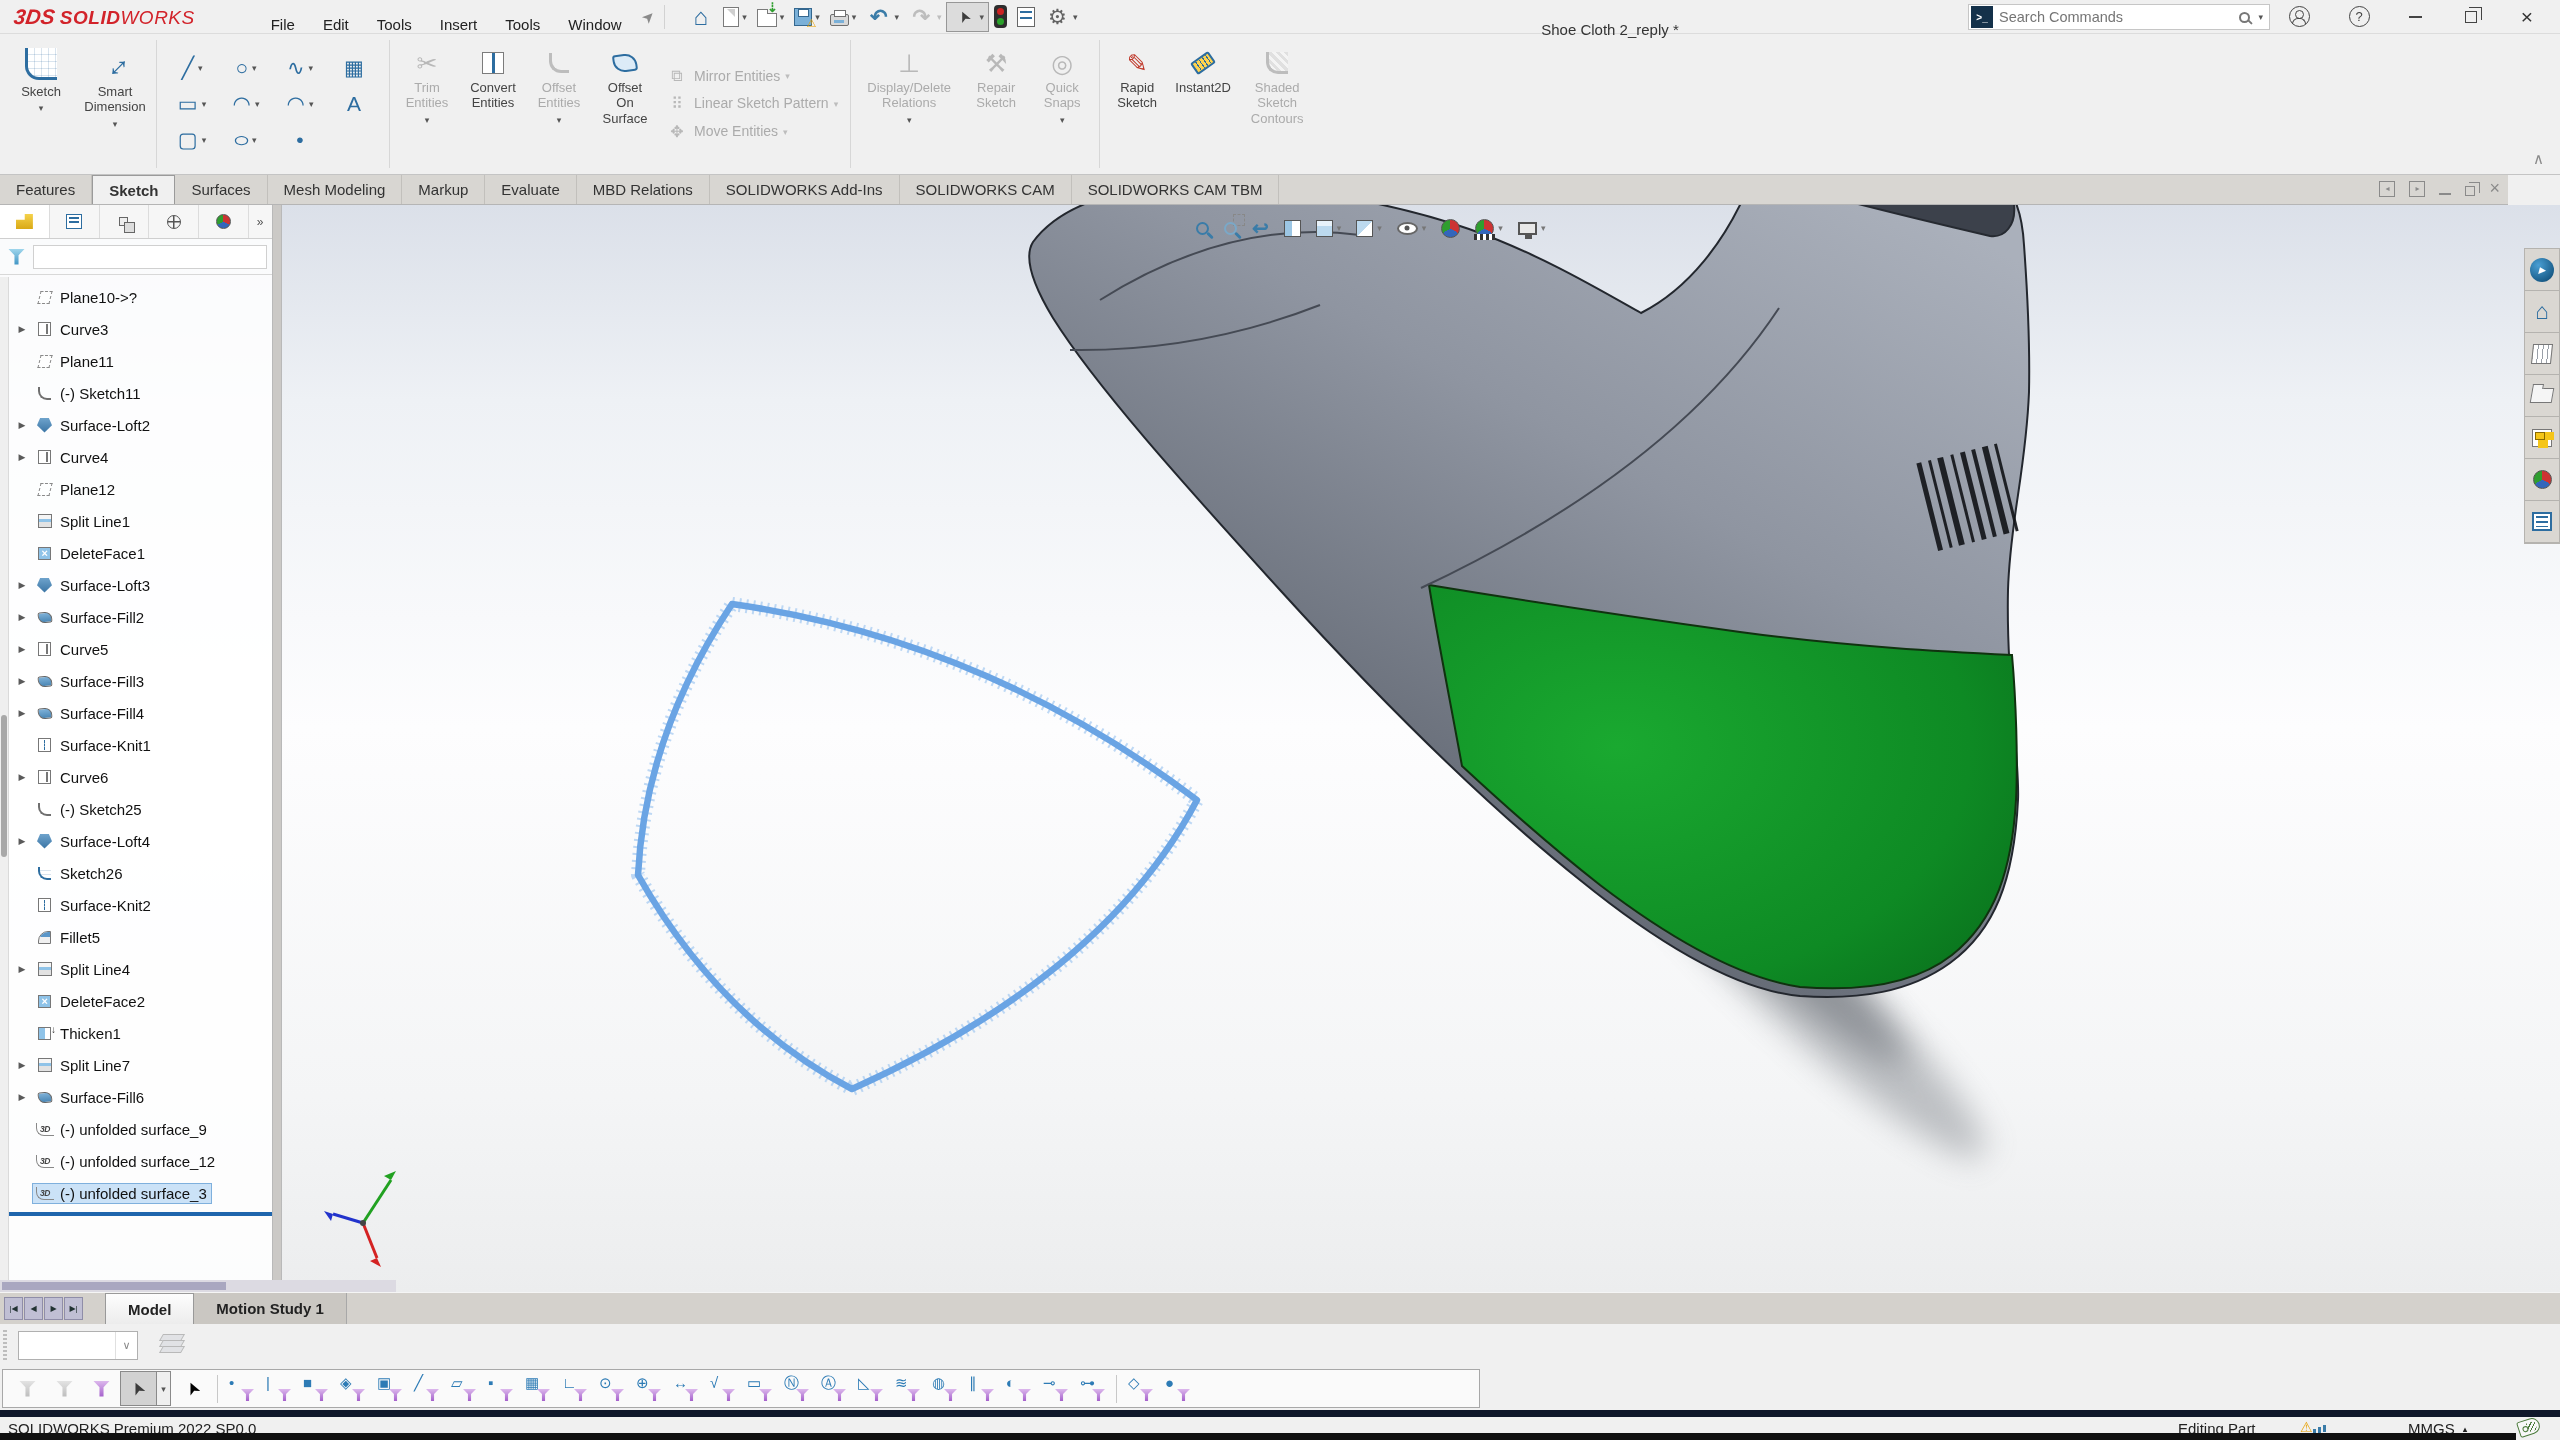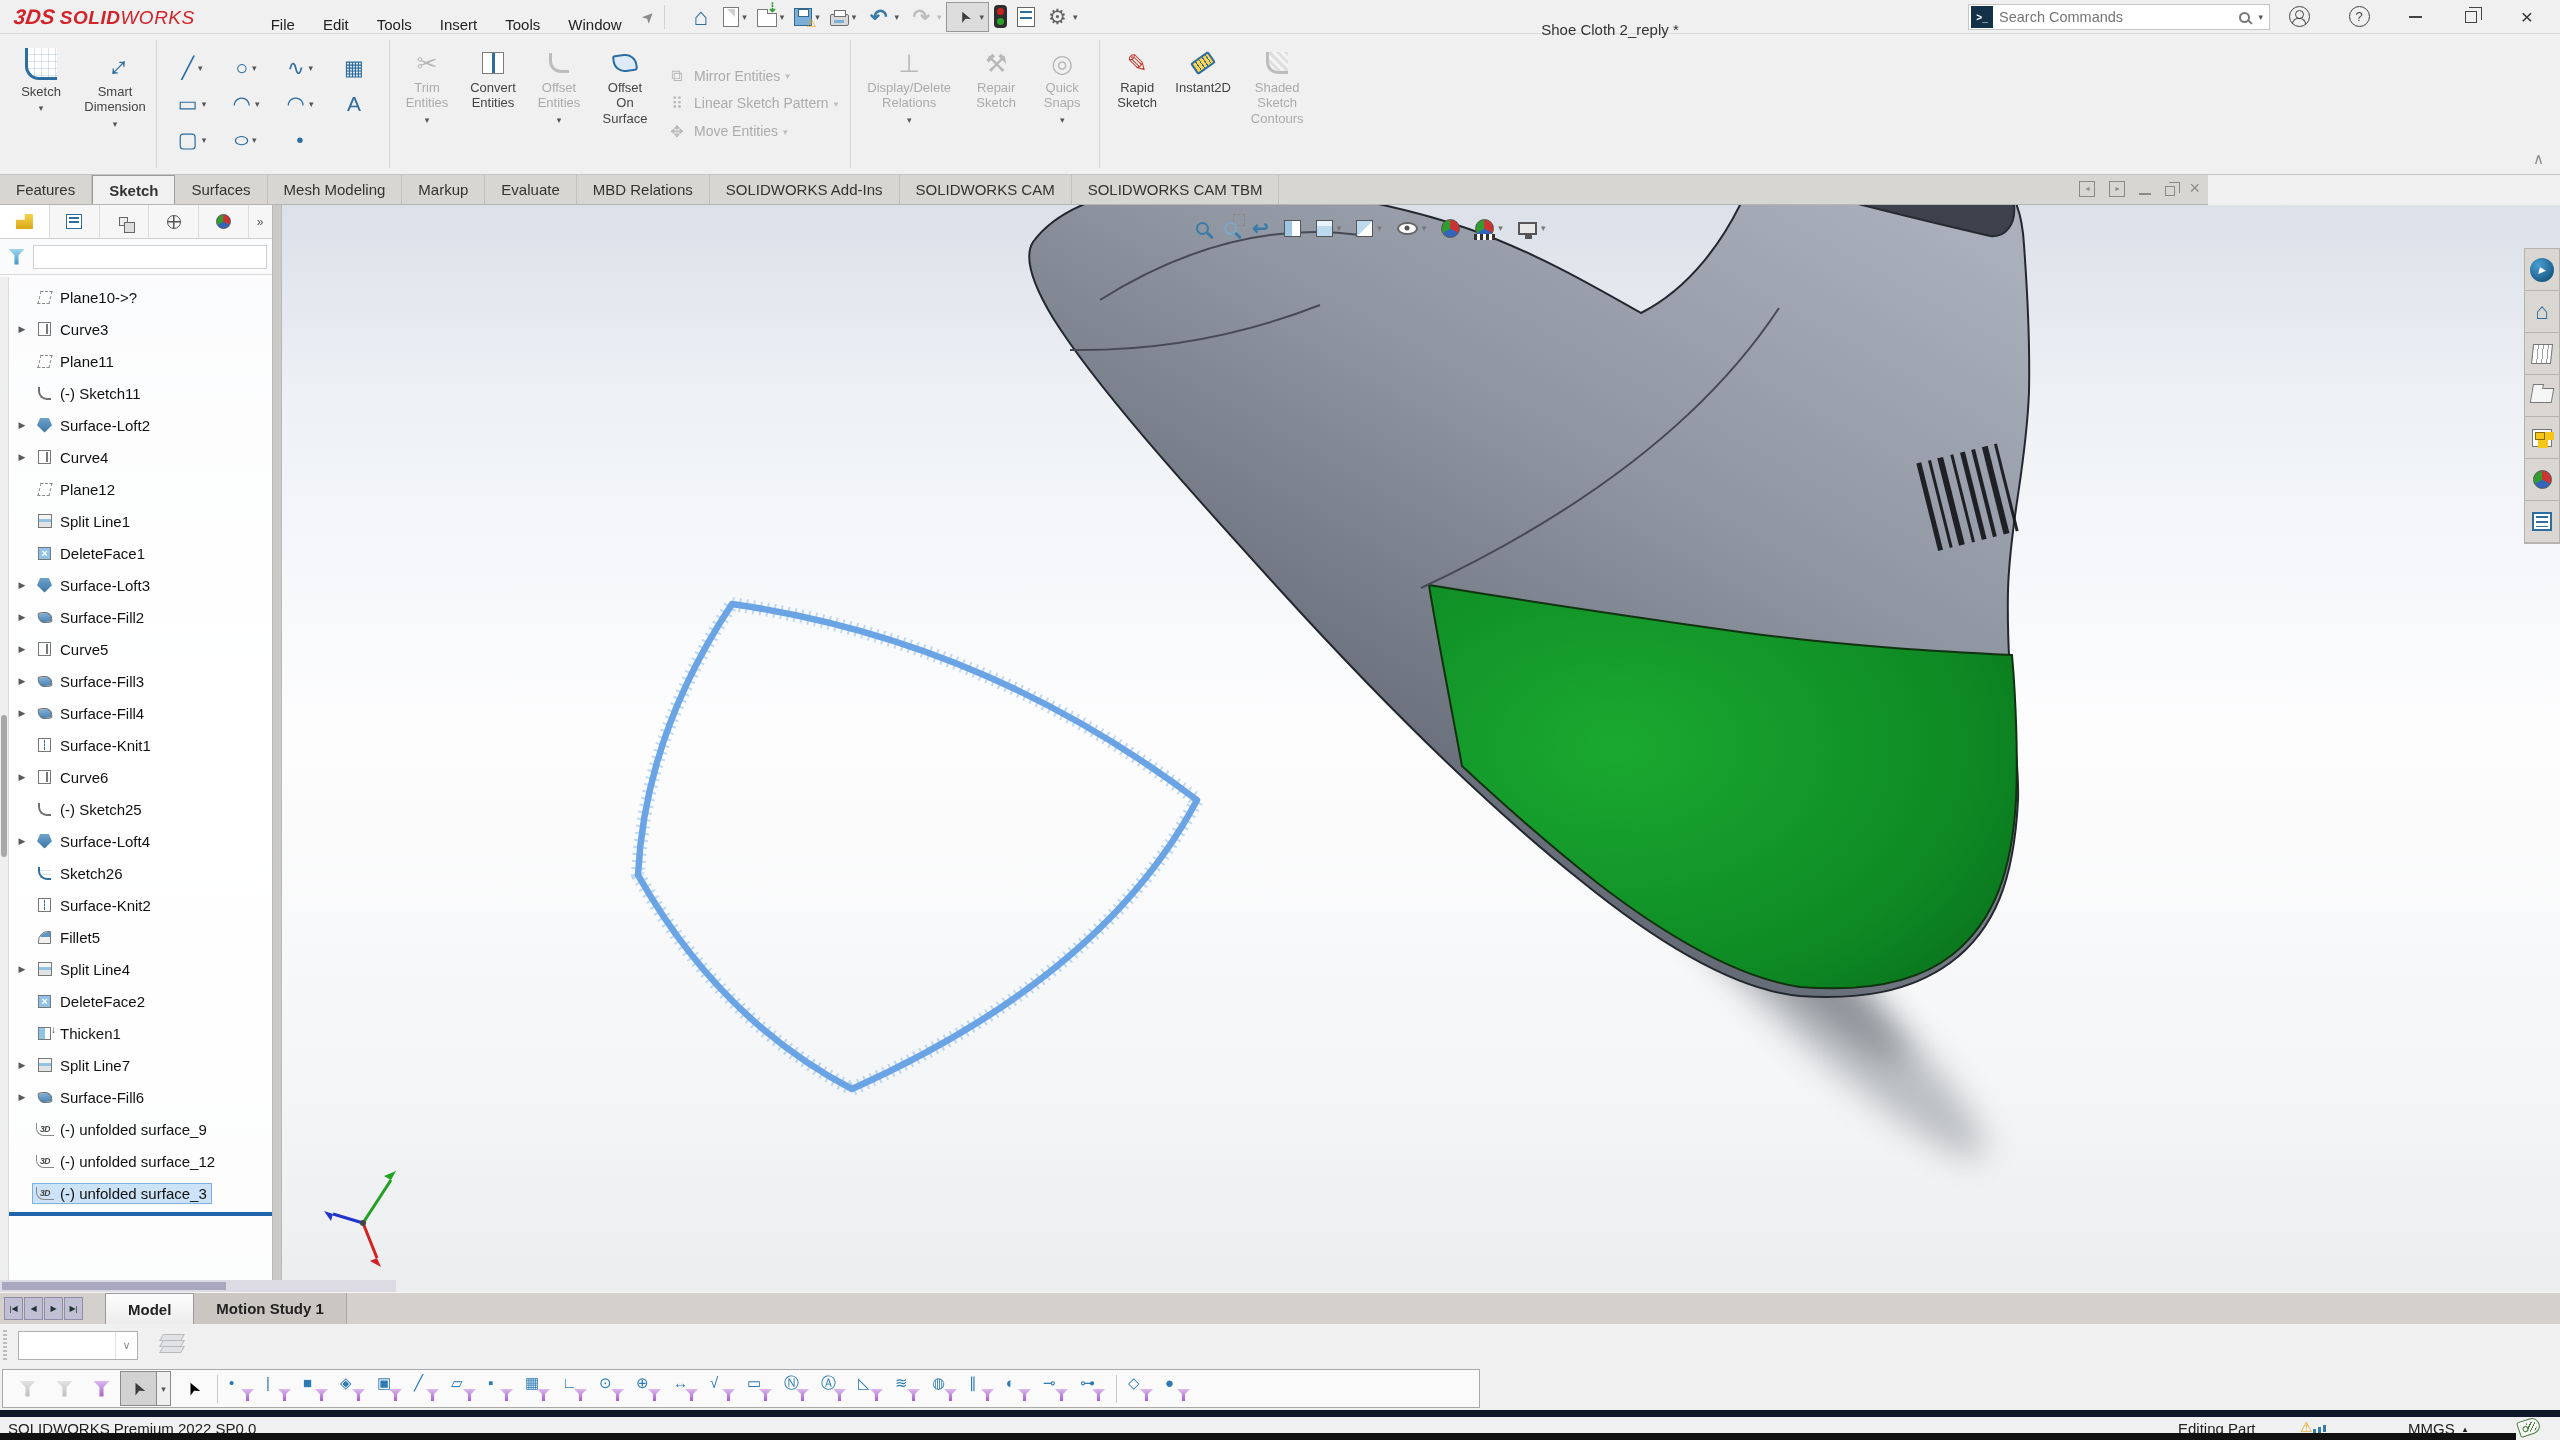--- a/index.html
+++ b/index.html
@@ -84,21 +84,21 @@
   .rbn-stack { display:flex; flex-direction:column; justify-content:center; gap:9px; padding:0 8px; }
   .stk { display:flex; align-items:center; }
   .stk .sic { width:22px; margin-right:6px; font-size:16px; color:#b8b8b8; text-align:center; }
   .stk .rlbl { text-align:left; font-size:14px; }
   .stk .car { font-size:9px; color:#bdbdbd; margin-left:5px; }
   .instant2d-ic { width:22px; height:14px; background:#ffd34d; border:2px solid #2d6da0; border-radius:2px; transform:rotate(-35deg); background-image:repeating-linear-gradient(90deg,transparent 0 3px,#2d6da0 3px 4px); }
   .shaded-ic { width:22px; height:22px; border-left:3px solid #bdbdbd; border-bottom:3px solid #bdbdbd; border-bottom-left-radius:12px; background:repeating-linear-gradient(45deg,#e0e0e0 0 3px,#f4f4f4 3px 6px); }
   .rbn-collapse { position:absolute; right:16px; bottom:6px; font-size:15px; color:#8a8a8a; }
 
   
-  .cmdtabs { position:absolute; top:175px; left:0; width:2208px; height:30px; background:#d8d6d2; border-bottom:1px solid #b5b5b5; display:flex; align-items:flex-end; z-index:45; }
+  .cmdtabs { position:absolute; top:175px; left:0; width:2508px; height:30px; background:#d8d6d2; border-bottom:1px solid #b5b5b5; display:flex; align-items:flex-end; z-index:45; }
   .ctab { padding:0 16px; height:29px; line-height:29px; font-size:15px; color:#333; background:#d8d6d2; border-right:1px solid #c2c0bc; }
   .ctab.active { background:#f0f0f0; font-weight:bold; border:1px solid #9a9a9a; border-bottom:none; }
   .vpbtns { position:absolute; right:8px; top:3px; display:flex; align-items:center; gap:14px; color:#8a8a8a; }
   .vpbtns .sq { width:16px; height:16px; border:1.6px solid #8a8a8a; display:flex; align-items:center; justify-content:center; font-size:8px; color:#8a8a8a; }
   .vpbtns .mini { width:12px; height:2px; background:#8a8a8a; margin-top:10px; }
   .vpbtns .rest { width:10px; height:10px; border:1.6px solid #8a8a8a; position:relative; margin-top:4px; }
   .vpbtns .rest::before { content:""; position:absolute; left:3px; top:-5px; width:10px; height:10px; border:1.6px solid #8a8a8a; border-bottom:none; border-left:none; }
   .vpbtns .x { font-size:18px; }
 
   

